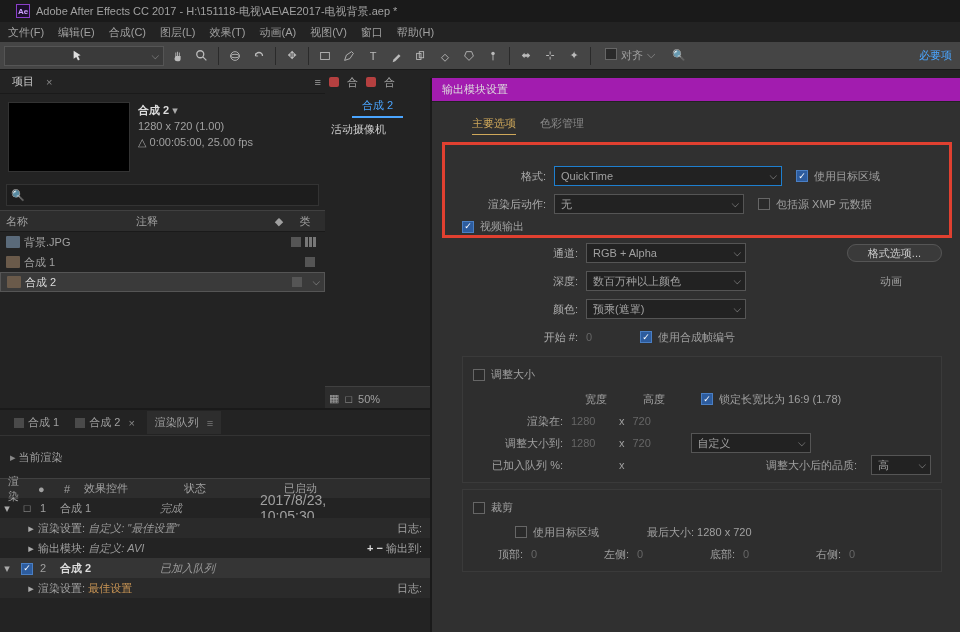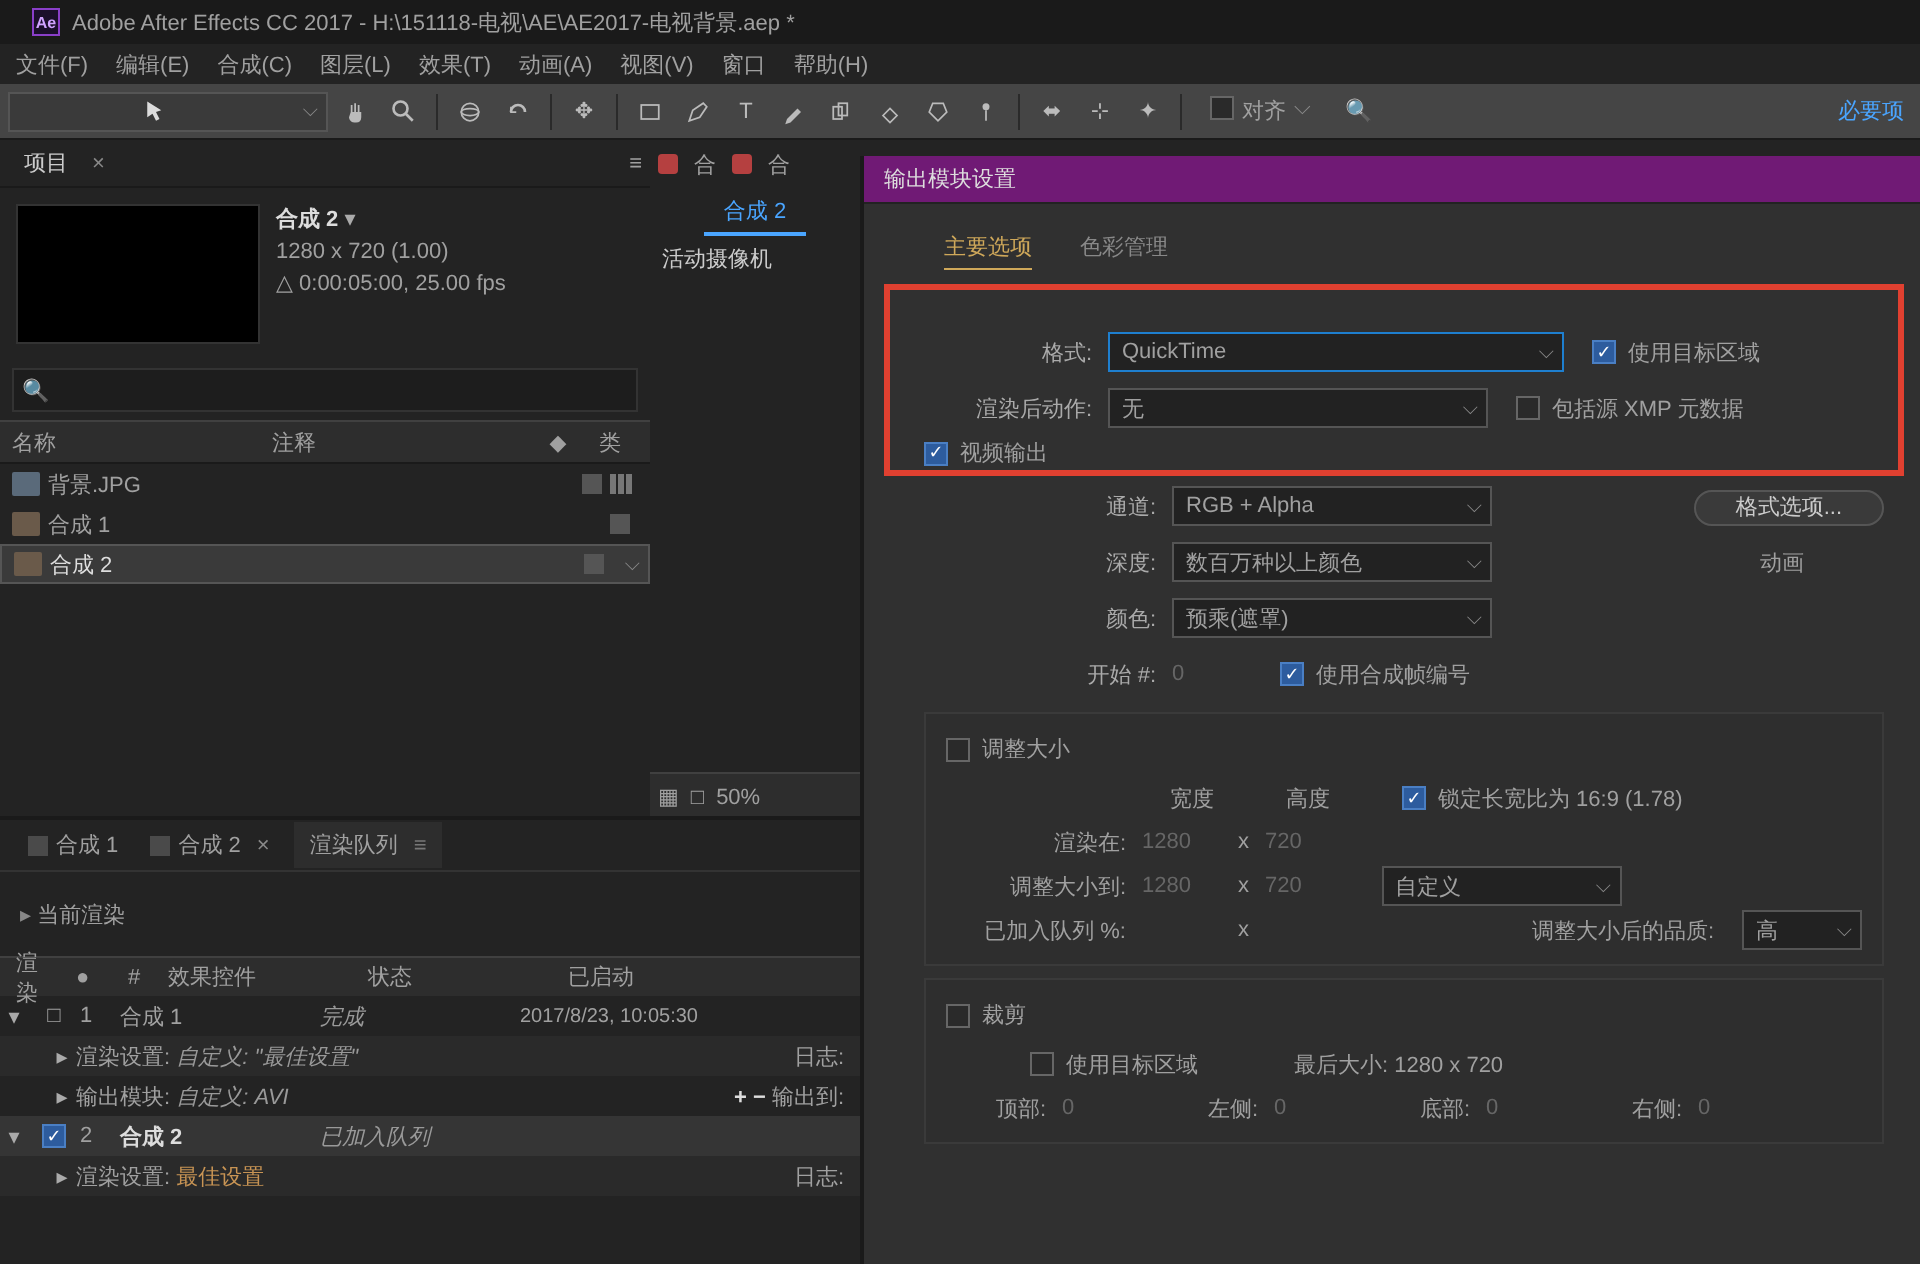--- a/index.html
+++ b/index.html
@@ -64,21 +64,21 @@
 .rq-c4{width:100px}
 .rq-c5{width:100px}
 .rq-c6{width:120px}
 .rq-row{height:20px;display:flex;align-items:center}
 .rq-row.g{background:#2a2a2a}
 .tri{color:#aaa;width:14px;text-align:center}
 .ital{font-style:italic;color:#999}
 .link{color:#c89454;}
 
 .dialog{position:absolute;left:430px;top:78px;right:0;bottom:0;background:#303030;border-left:2px solid #1a1a1a;display:flex;flex-direction:column}
-.dlg-title{height:24px;background:#701a75;display:flex;align-items:center;padding:0 10px;color:#ddd;border-bottom:1px solid #222}
+.dlg-title{height:24px;background:#a21caf;display:flex;align-items:center;padding:0 10px;color:#ddd;border-bottom:1px solid #222}
 .dlg-body{padding:14px 18px 10px 30px;flex:1;position:relative}
 .dlg-tabs{display:flex;gap:24px;margin-bottom:14px;margin-left:10px}
 .dtab{color:#cfa85a;padding-bottom:3px}
 .dtab.act{border-bottom:1px solid #cfa85a}
 .dtab.off{color:#888}
 .redbox{position:absolute;border:3px solid #e04030;left:10px;top:40px;width:510px;height:96px;pointer-events:none}
 .form-row{display:flex;align-items:center;height:26px;margin-bottom:2px}
 .flabel{width:84px;text-align:right;color:#aaa;margin-right:8px}
 .flabel2{width:56px;text-align:right;color:#aaa;margin-right:8px}
 .sel{height:20px;background:#222;border:1px solid #555;color:#ccc;padding:0 18px 0 6px;display:flex;align-items:center;position:relative;min-width:160px}
@@ -313,21 +313,21 @@
     <div class="rq-col rq-c4">效果控件</div>
     <div class="rq-col rq-c5">状态</div>
     <div class="rq-col rq-c6">已启动</div>
   </div>
   <div class="rq-row">
     <span class="tri">▾</span>
     <span class="rq-c2" style="text-align:center">□</span>
     <span class="rq-c3">1</span>
     <span class="rq-c4">合成 1</span>
     <span class="rq-c5 ital">完成</span>
-    <span class="rq-c6" style="font-size:10px">2017/8/23, 10:05:30</span>
+    <span class="rq-c6" style="font-size:14px">2017/8/23, 10:05:30</span>
   </div>
   <div class="rq-row g">
     <span style="width:24px"></span><span class="tri">▸</span>
     <span>渲染设置:</span>&nbsp;
     <span class="ital">自定义: "最佳设置"</span>
     <span style="margin-left:auto;padding-right:8px">日志:</span>
   </div>
   <div class="rq-row">
     <span style="width:24px"></span><span class="tri">▸</span>
     <span>输出模块:</span>&nbsp;

